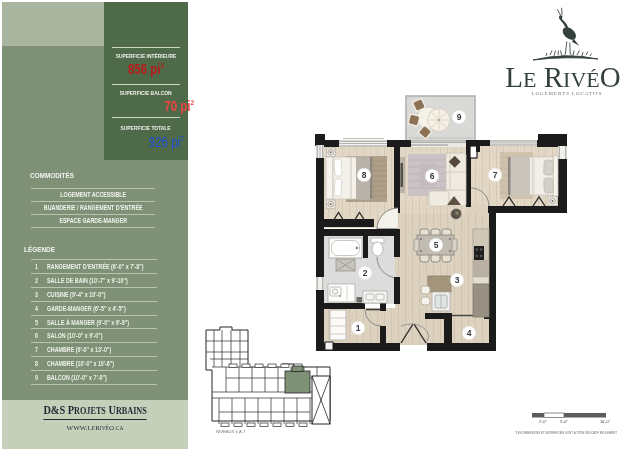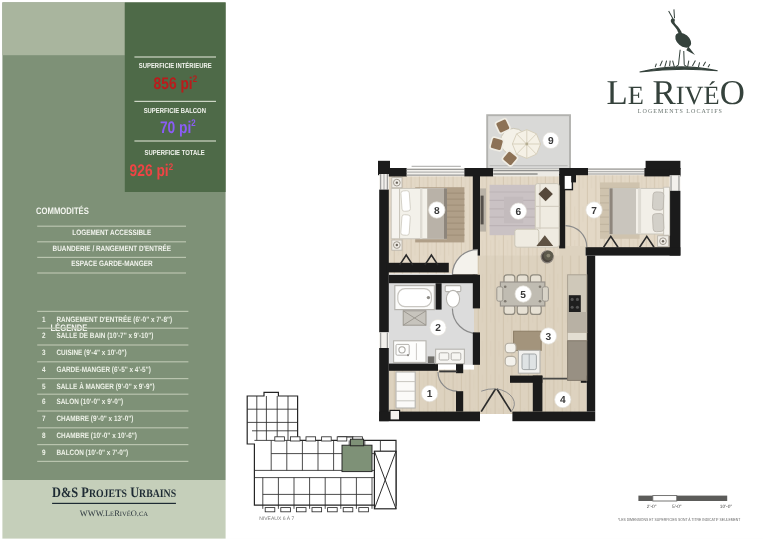--- a/index.html
+++ b/index.html
@@ -25,45 +25,45 @@
 <div class="abs" style="left:112px;top:47px;width:68px;height:1px;background:#cdd6c6;"></div>
 
 <div class="abs wt" style="left:104px;top:53px;width:84px;text-align:center;font-weight:bold;font-size:6px;"><span class="cond" style="display:inline-block;">SUPERFICIE INTÉRIEURE</span></div>
 
 <div class="abs" style="left:104px;top:61px;width:84px;text-align:center;color:#b91c1c;font-weight:bold;font-size:14px;"><span class="cond" style="display:inline-block;">856 pi<sup style="font-size:8px;">2</sup></span></div>
 
 <div class="abs" style="left:112px;top:84px;width:68px;height:1px;background:#cdd6c6;"></div>
 
 <div class="abs wt" style="left:104px;top:90px;width:84px;text-align:center;font-weight:bold;font-size:6px;"><span class="cond" style="display:inline-block;">SUPERFICIE BALCON</span></div>
 
-<div class="abs" style="left:104px;top:98px;width:88px;text-align:center;color:#8b5cf6;font-weight:bold;font-size:14px;"><span class="cond" style="display:inline-block;">70 pi<sup style="font-size:8px;">2</sup></span></div>
+<div class="abs" style="left:104px;top:98px;width:88px;text-align:center;color:#ef4444;font-weight:bold;font-size:14px;padding-left:31px;"><span class="cond" style="display:inline-block;">70 pi<sup style="font-size:8px;">2</sup></span></div>
 
 <div class="abs" style="left:112px;top:117px;width:68px;height:1px;background:#cdd6c6;"></div>
 
 <div class="abs wt" style="left:104px;top:125px;width:84px;text-align:center;font-weight:bold;font-size:6px;"><span class="cond" style="display:inline-block;">SUPERFICIE TOTALE</span></div>
 
-<div class="abs" style="left:104px;top:134px;width:84px;text-align:left;color:#ef4444;font-weight:bold;font-size:14px;"><span class="cond" style="display:inline-block;">926 pi<sup style="font-size:8px;">2</sup></span></div>
+<div class="abs" style="left:104px;top:134px;width:84px;text-align:right;color:#1d4ed8;font-weight:normal;font-size:14px;"><span class="cond" style="display:inline-block;">926 pi<sup style="font-size:8px;">2</sup></span></div>
 
 <div class="abs wt" style="left:30px;top:171px;font-weight:bold;font-size:7.8px;"><span class="condL" style="display:inline-block;">COMMODITÉS</span></div>
 
 <div class="abs" style="left:31px;top:188px;width:124px;height:1px;background:#b9c4ae;"></div>
 
 <div class="abs wt" style="left:18px;top:191px;width:150px;text-align:center;font-weight:bold;font-size:6.5px;"><span class="cond" style="display:inline-block;">LOGEMENT ACCESSIBLE</span></div>
 
 <div class="abs" style="left:31px;top:201px;width:124px;height:1px;background:#b9c4ae;"></div>
 
 <div class="abs wt" style="left:18px;top:204px;width:150px;text-align:center;font-weight:bold;font-size:6.5px;"><span class="cond" style="display:inline-block;">BUANDERIE / RANGEMENT D'ENTRÉE</span></div>
 
 <div class="abs" style="left:31px;top:214px;width:124px;height:1px;background:#b9c4ae;"></div>
 
 <div class="abs wt" style="left:18px;top:217px;width:150px;text-align:center;font-weight:bold;font-size:6.5px;"><span class="cond" style="display:inline-block;">ESPACE GARDE-MANGER</span></div>
 
 <div class="abs" style="left:31px;top:227px;width:124px;height:1px;background:#b9c4ae;"></div>
 
-<div class="abs wt" style="left:42px;top:245px;font-weight:bold;font-size:7.8px;margin-top:24px;"><span class="condL" style="display:inline-block;">LÉGENDE</span></div>
+<div class="abs wt" style="left:24px;top:245px;font-weight:bold;font-size:7.8px;"><span class="condL" style="display:inline-block;">LÉGENDE</span></div>
 
 <div class="abs" id="legend" style="left:31px;top:259px;width:126px;">
       <div style="border-top:1px solid #b9c4ae;">
         <div style="height:12.9px;border-bottom:1px solid #b9c4ae;position:relative;color:#eef2e8;font-weight:bold;font-size:6.5px;">
           <span class="condL" style="display:inline-block;position:absolute;left:4px;top:3px;">1</span>
           <span class="condL" style="display:inline-block;position:absolute;left:16px;top:3px;white-space:nowrap;">RANGEMENT D'ENTRÉE (6'-0" x 7'-8")</span>
         </div>
         <div style="height:12.9px;border-bottom:1px solid #b9c4ae;position:relative;color:#eef2e8;font-weight:bold;font-size:6.5px;">
           <span class="condL" style="display:inline-block;position:absolute;left:4px;top:3px;">2</span>
           <span class="condL" style="display:inline-block;position:absolute;left:16px;top:3px;white-space:nowrap;">SALLE DE BAIN (10'-7" x 9'-10")</span>

